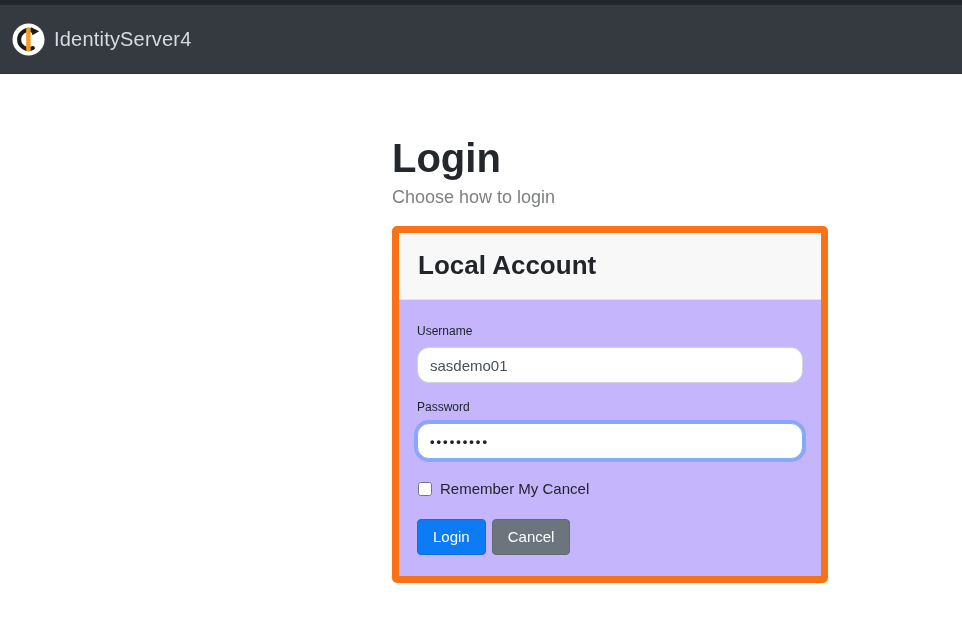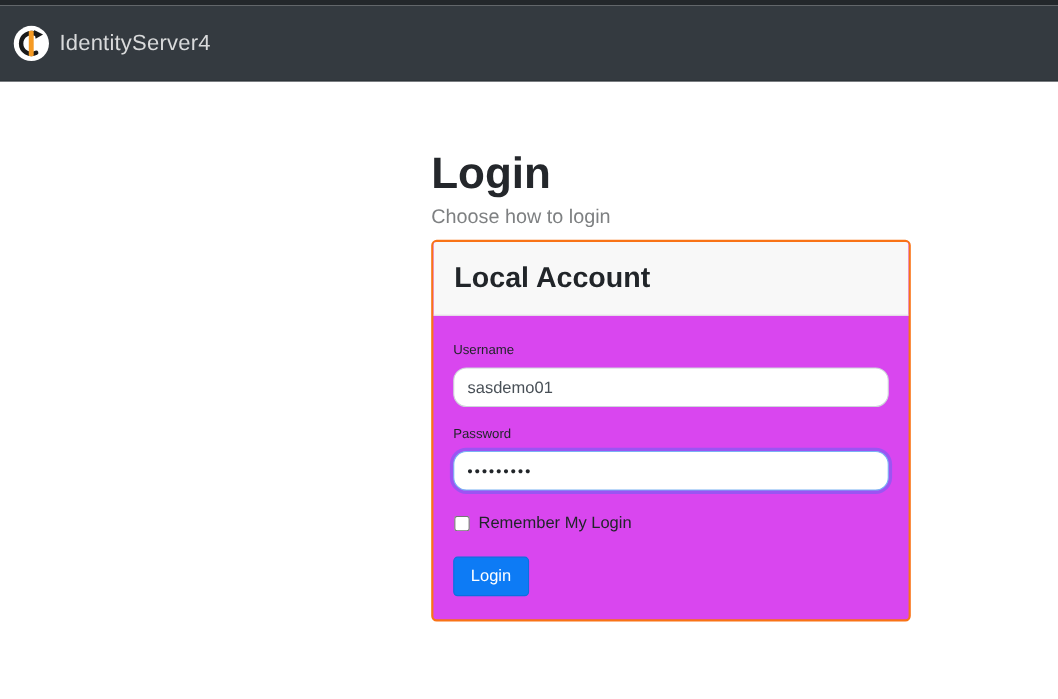--- a/index.html
+++ b/index.html
@@ -50,24 +50,24 @@
     color: #24272b;
     line-height: 1.1;
   }
   .page-subtitle {
     margin-top: 7px;
     font-size: 18px;
     color: #7e8082;
   }
   
   .card {
-    margin-top: 10px;
-    border: 2px solid #f97316;
+    margin-top: 18px;
+    border: 7px solid #f97316;
     border-radius: 5px;
-    background: #d946ef;
+    background: #c4b5fd;
     overflow: hidden;
   }
   .card-header {
     background: #f8f8f8;
     border-bottom: 1px solid #e4e4e4;
     padding: 17px 19px 18px 19px;
   }
   .card-header-title {
     font-size: 26px;
     font-weight: 700;
@@ -173,22 +173,23 @@
         <input type="text" class="form-control" value="sasdemo01" style="">
       </div>
 
       <div class="form-group">
         <label class="form-label">Password</label>
         <input type="text" class="form-control focused password-mask" value="•••••••••" style="">
       </div>
 
       <div class="checkbox-row">
         <input type="checkbox" style="">
-        <span class="checkbox-label">Remember My Login</span>
+        <span class="checkbox-label">Remember My Cancel</span>
       </div>
 
       <div class="button-row">
         <button class="btn btn-primary">Login</button>
+        <button class="btn btn-secondary">Cancel</button>
       </div>
 
     </div>
   </div>
 </div>
 
 </body></html>

